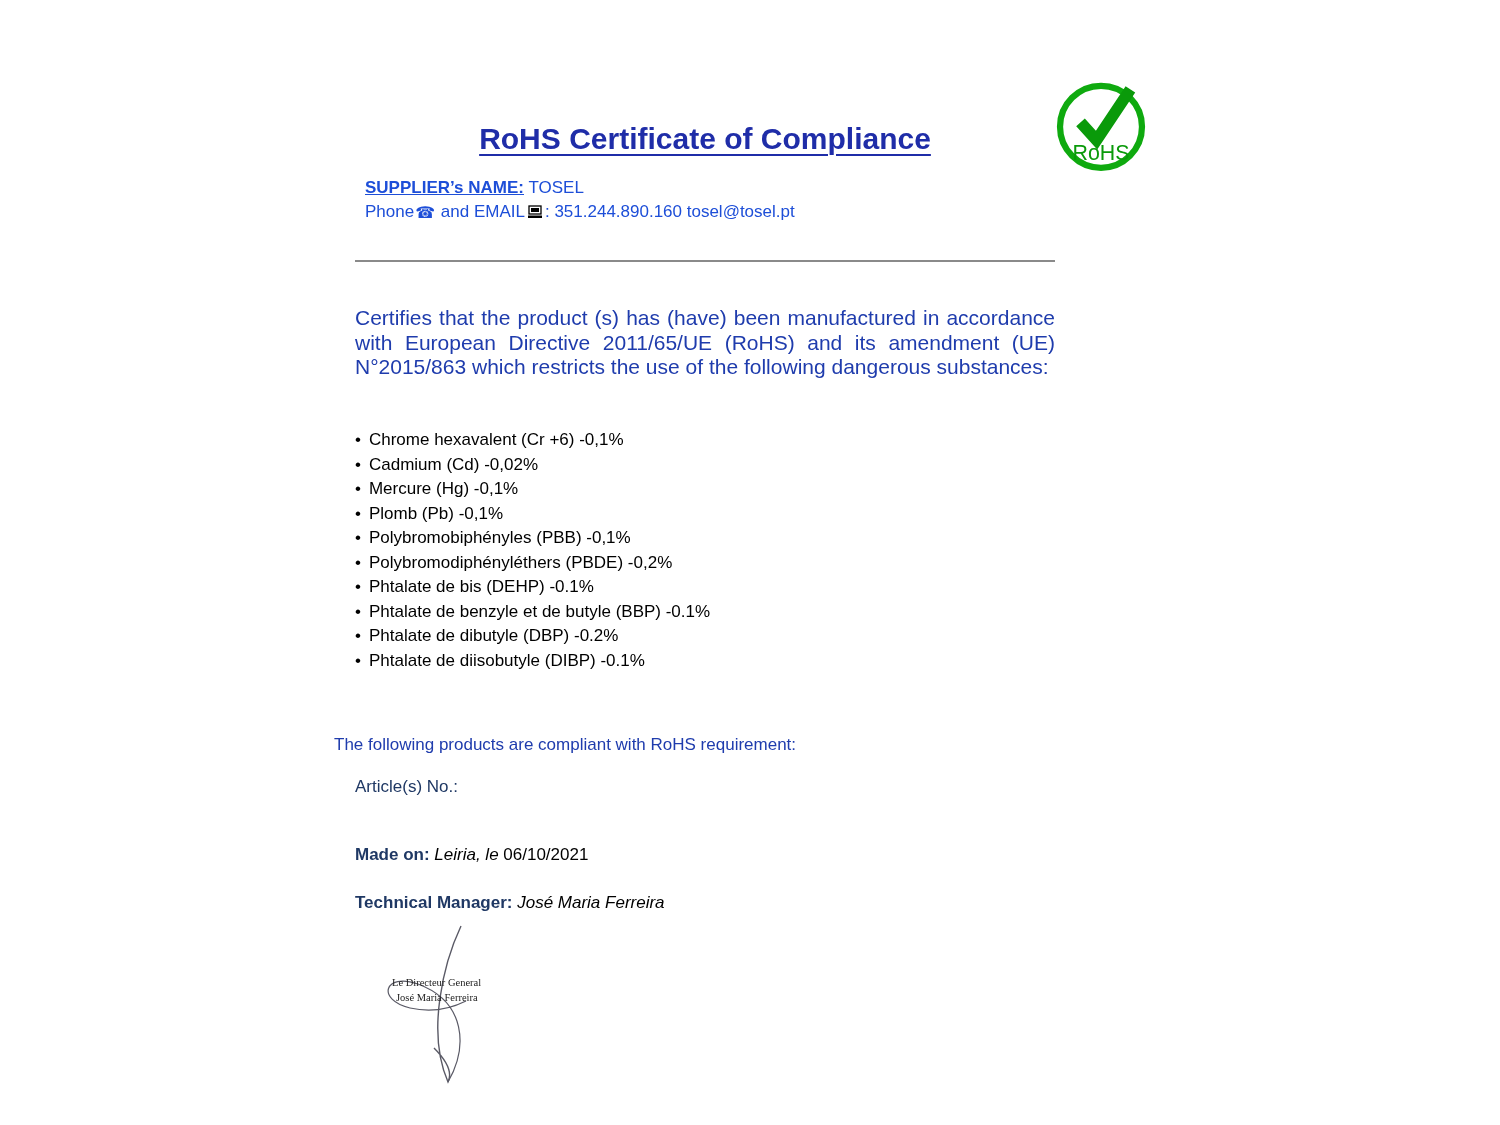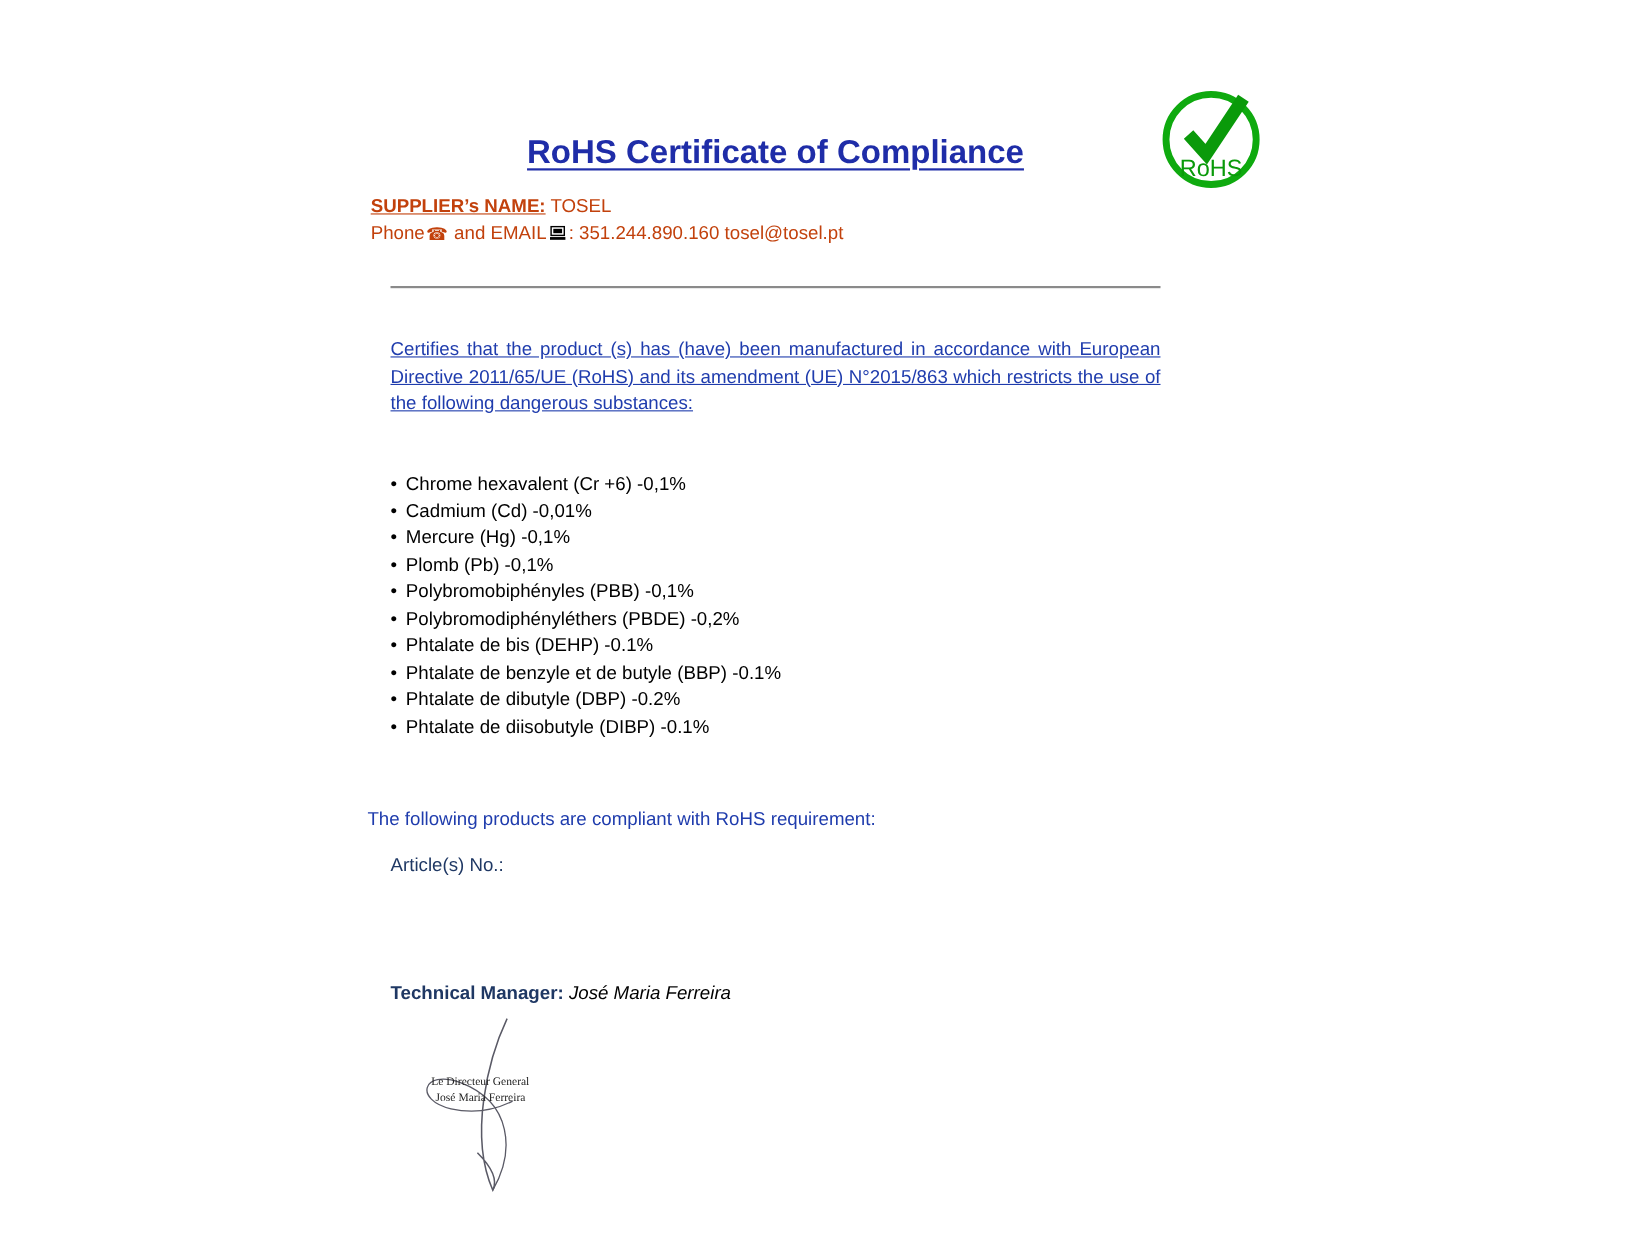--- a/index.html
+++ b/index.html
@@ -35,26 +35,26 @@
     position: absolute;
     left: 1052px;
     top: 72px;
     width: 98px;
     height: 106px;
     text-align: center;
   }
 
   .supplier-block {
     position: absolute;
-    left: 337px;
+    left: 365px;
     top: 176px;
     width: 700px;
     font-size: 17px;
     line-height: 24px;
-    color: #c2410c;
+    color: #1d4ed8;
   }
   .supplier-name-label {
     font-weight: bold;
     text-decoration: underline;
   }
   .inline-icon {
     display: inline-block;
     font-size: 16px;
     vertical-align: -1px;
     margin: 0 1px;
@@ -72,25 +72,24 @@
     width: 700px;
     border: none;
     border-top: 2px solid #8a8a8a;
   }
 
   .certifies-paragraph {
     position: absolute;
     left: 355px;
     top: 306px;
     width: 700px;
-    font-size: 17px;
+    font-size: 21px;
     line-height: 24.5px;
     text-align: justify;
     color: #1f3cad;
-    text-decoration: underline;
   }
 
   .substances-list {
     position: absolute;
     left: 355px;
     top: 428px;
     width: 700px;
     list-style: none;
     font-size: 17px;
     line-height: 24.5px;
@@ -178,35 +177,38 @@
         </svg><span>: 351.244.890.160 tosel@tosel.pt</span>
     </div>
   </div>
 
   <hr class="rule">
 
   <div class="certifies-paragraph">Certifies that the product (s) has (have) been manufactured in accordance with European Directive 2011/65/UE (RoHS) and its amendment (UE) N°2015/863 which restricts the use of the following dangerous substances:</div>
 
   <ul class="substances-list">
     <li>Chrome hexavalent (Cr +6) -0,1%</li>
-    <li>Cadmium (Cd) -0,01%</li>
+    <li>Cadmium (Cd) -0,02%</li>
     <li>Mercure (Hg) -0,1%</li>
     <li>Plomb (Pb) -0,1%</li>
     <li>Polybromobiphényles (PBB) -0,1%</li>
     <li>Polybromodiphényléthers (PBDE) -0,2%</li>
     <li>Phtalate de bis (DEHP) -0.1%</li>
     <li>Phtalate de benzyle et de butyle (BBP) -0.1%</li>
     <li>Phtalate de dibutyle (DBP) -0.2%</li>
     <li>Phtalate de diisobutyle (DIBP) -0.1%</li>
   </ul>
 
   <div class="compliance-line">The following products are compliant with RoHS requirement:</div>
 
   <div class="article-line">Article(s) No.:</div>
 
+  <div class="made-on-line">
+    <span class="label-navy">Made on:</span><span class="italic-value"> Leiria, le </span><span>06/10/2021</span>
+  </div>
 
   <div class="tech-manager-line">
     <span class="label-navy">Technical Manager:</span><span class="italic-value"> José Maria Ferreira</span>
   </div>
 
   <div class="signature-area">
     <svg viewBox="0 0 210 170" width="210" height="170">
       <path d="M105 4 C 88 40, 70 110, 92 160 C 97 150, 90 138, 78 126" fill="none" stroke="#5a5a66" stroke-width="1.4"></path>
       <path d="M92 160 C 112 125, 110 80, 62 62 C 28 50, 20 78, 54 86 C 76 91, 96 86, 110 79" fill="none" stroke="#5a5a66" stroke-width="1.2"></path>
       <text x="36" y="64" font-size="10.5" font-family="Liberation Serif, serif" fill="#222">Le Directeur General</text>

